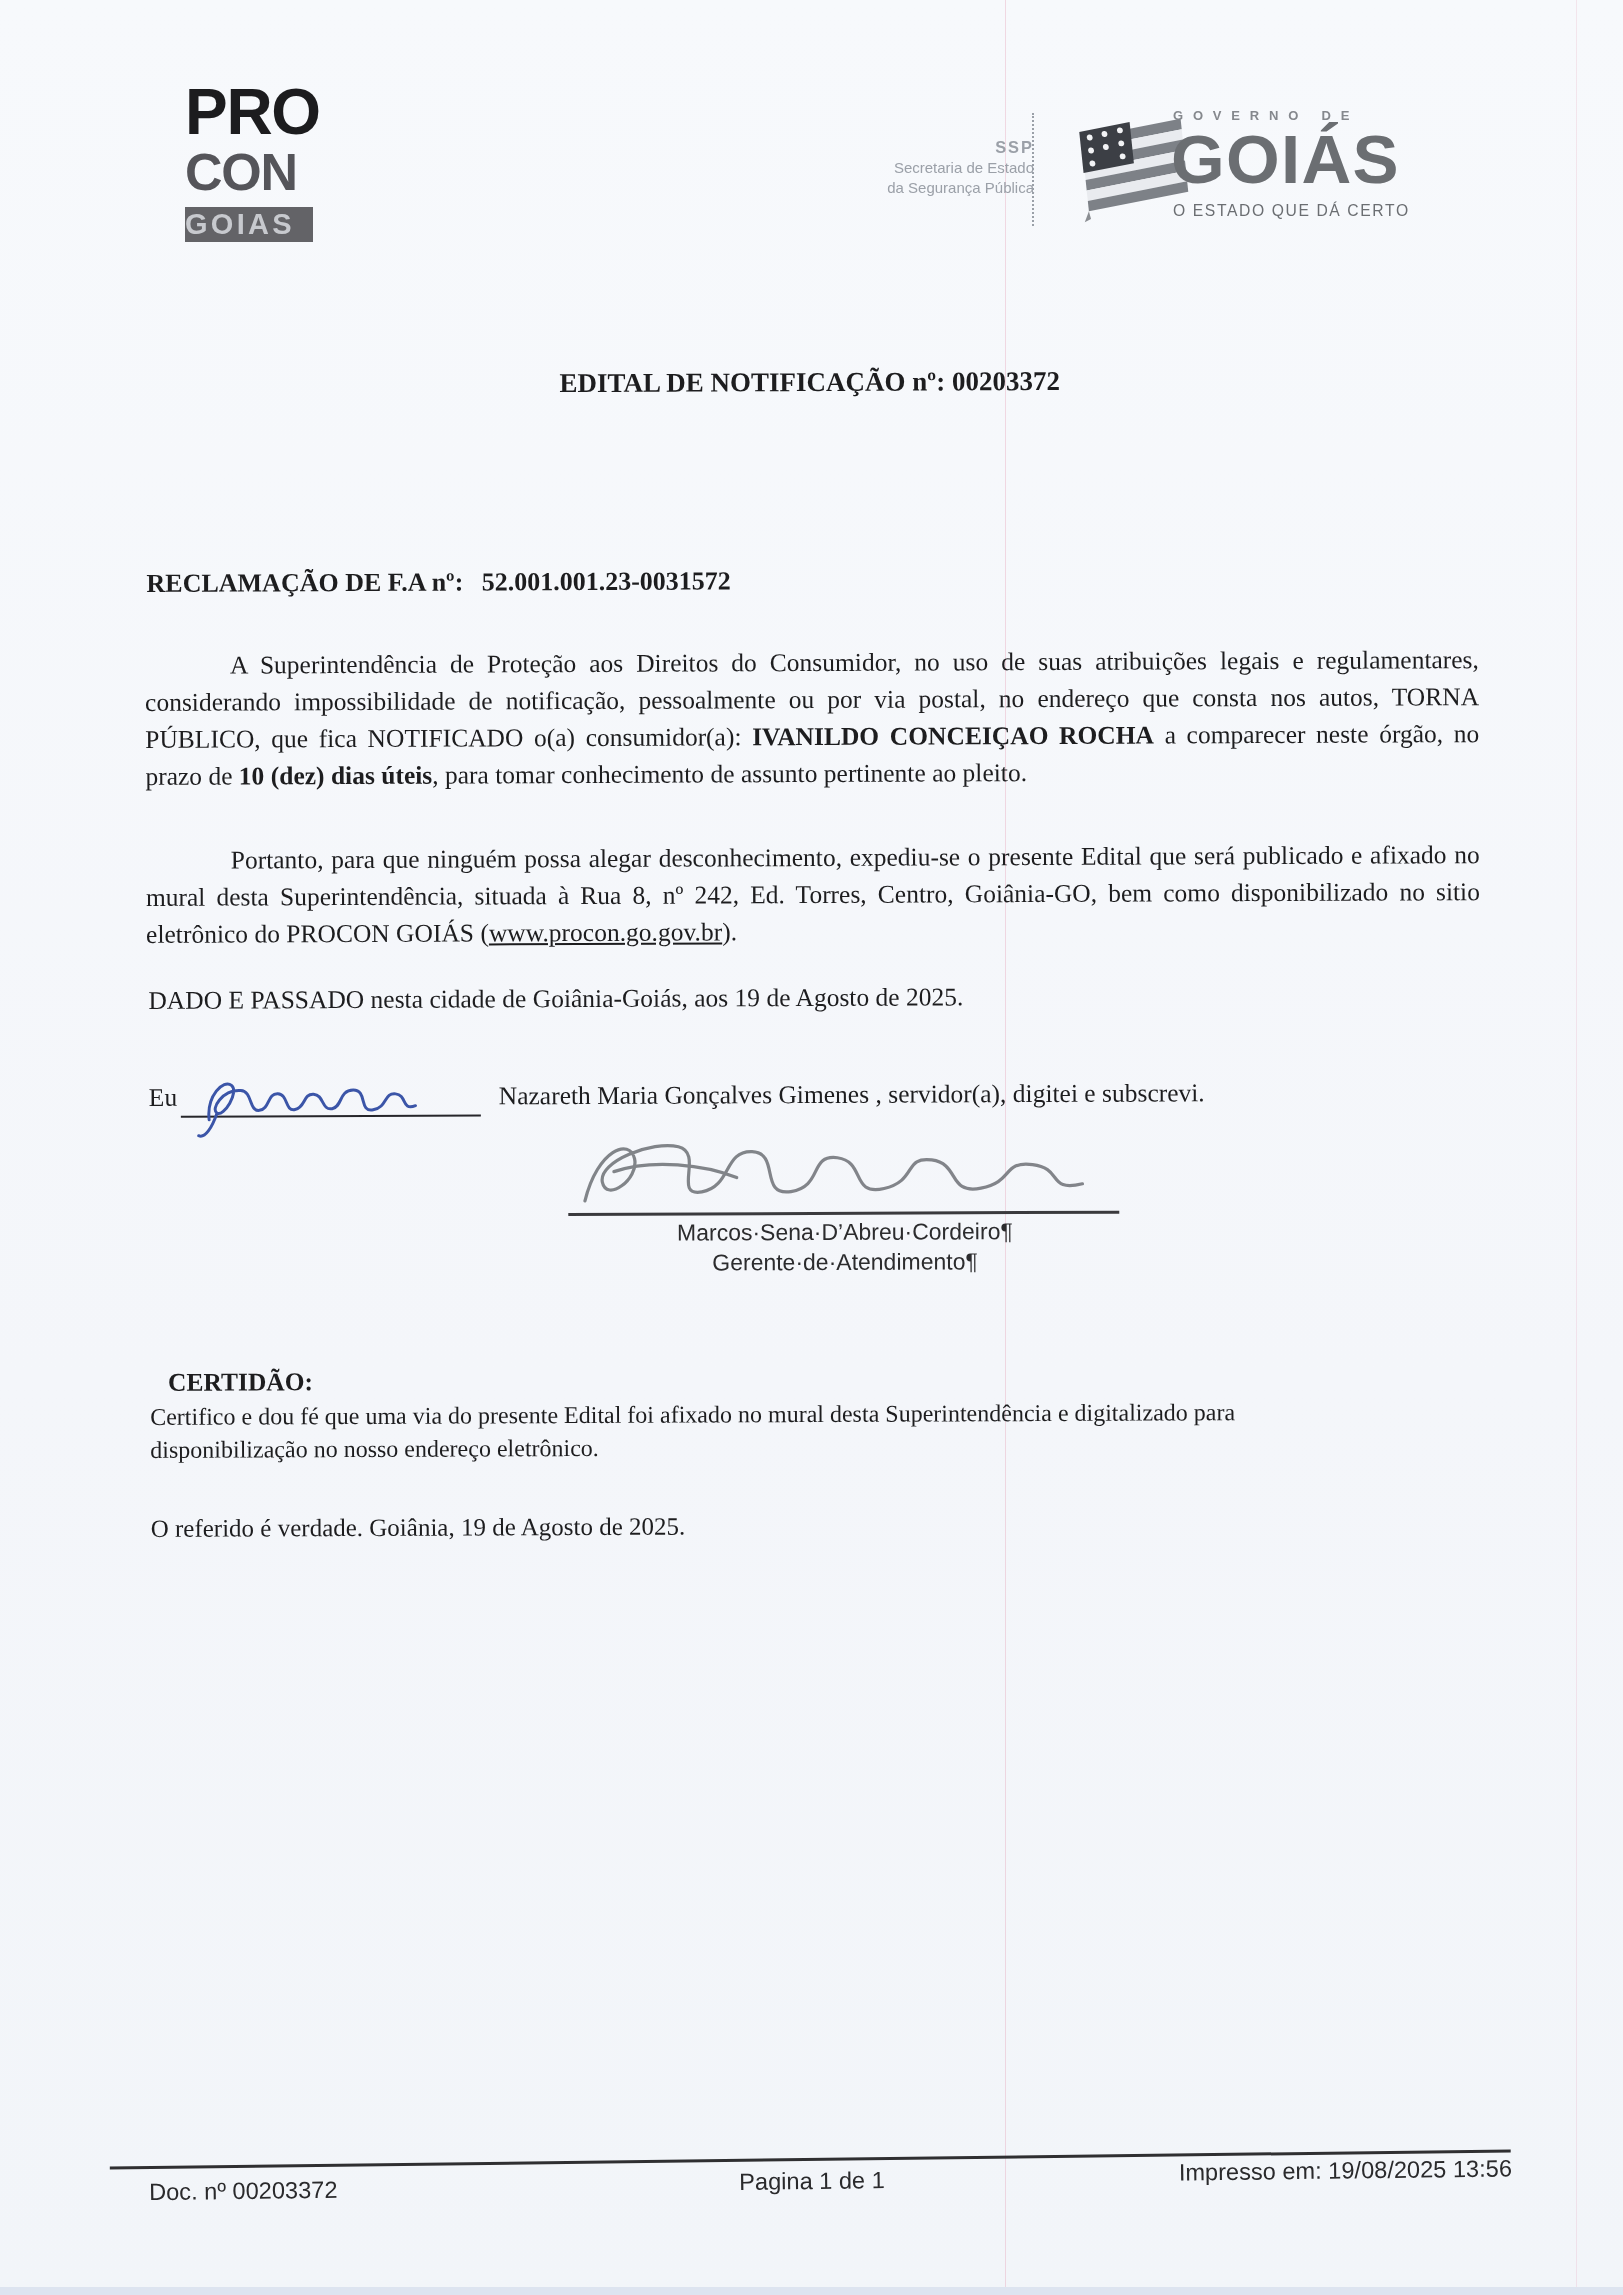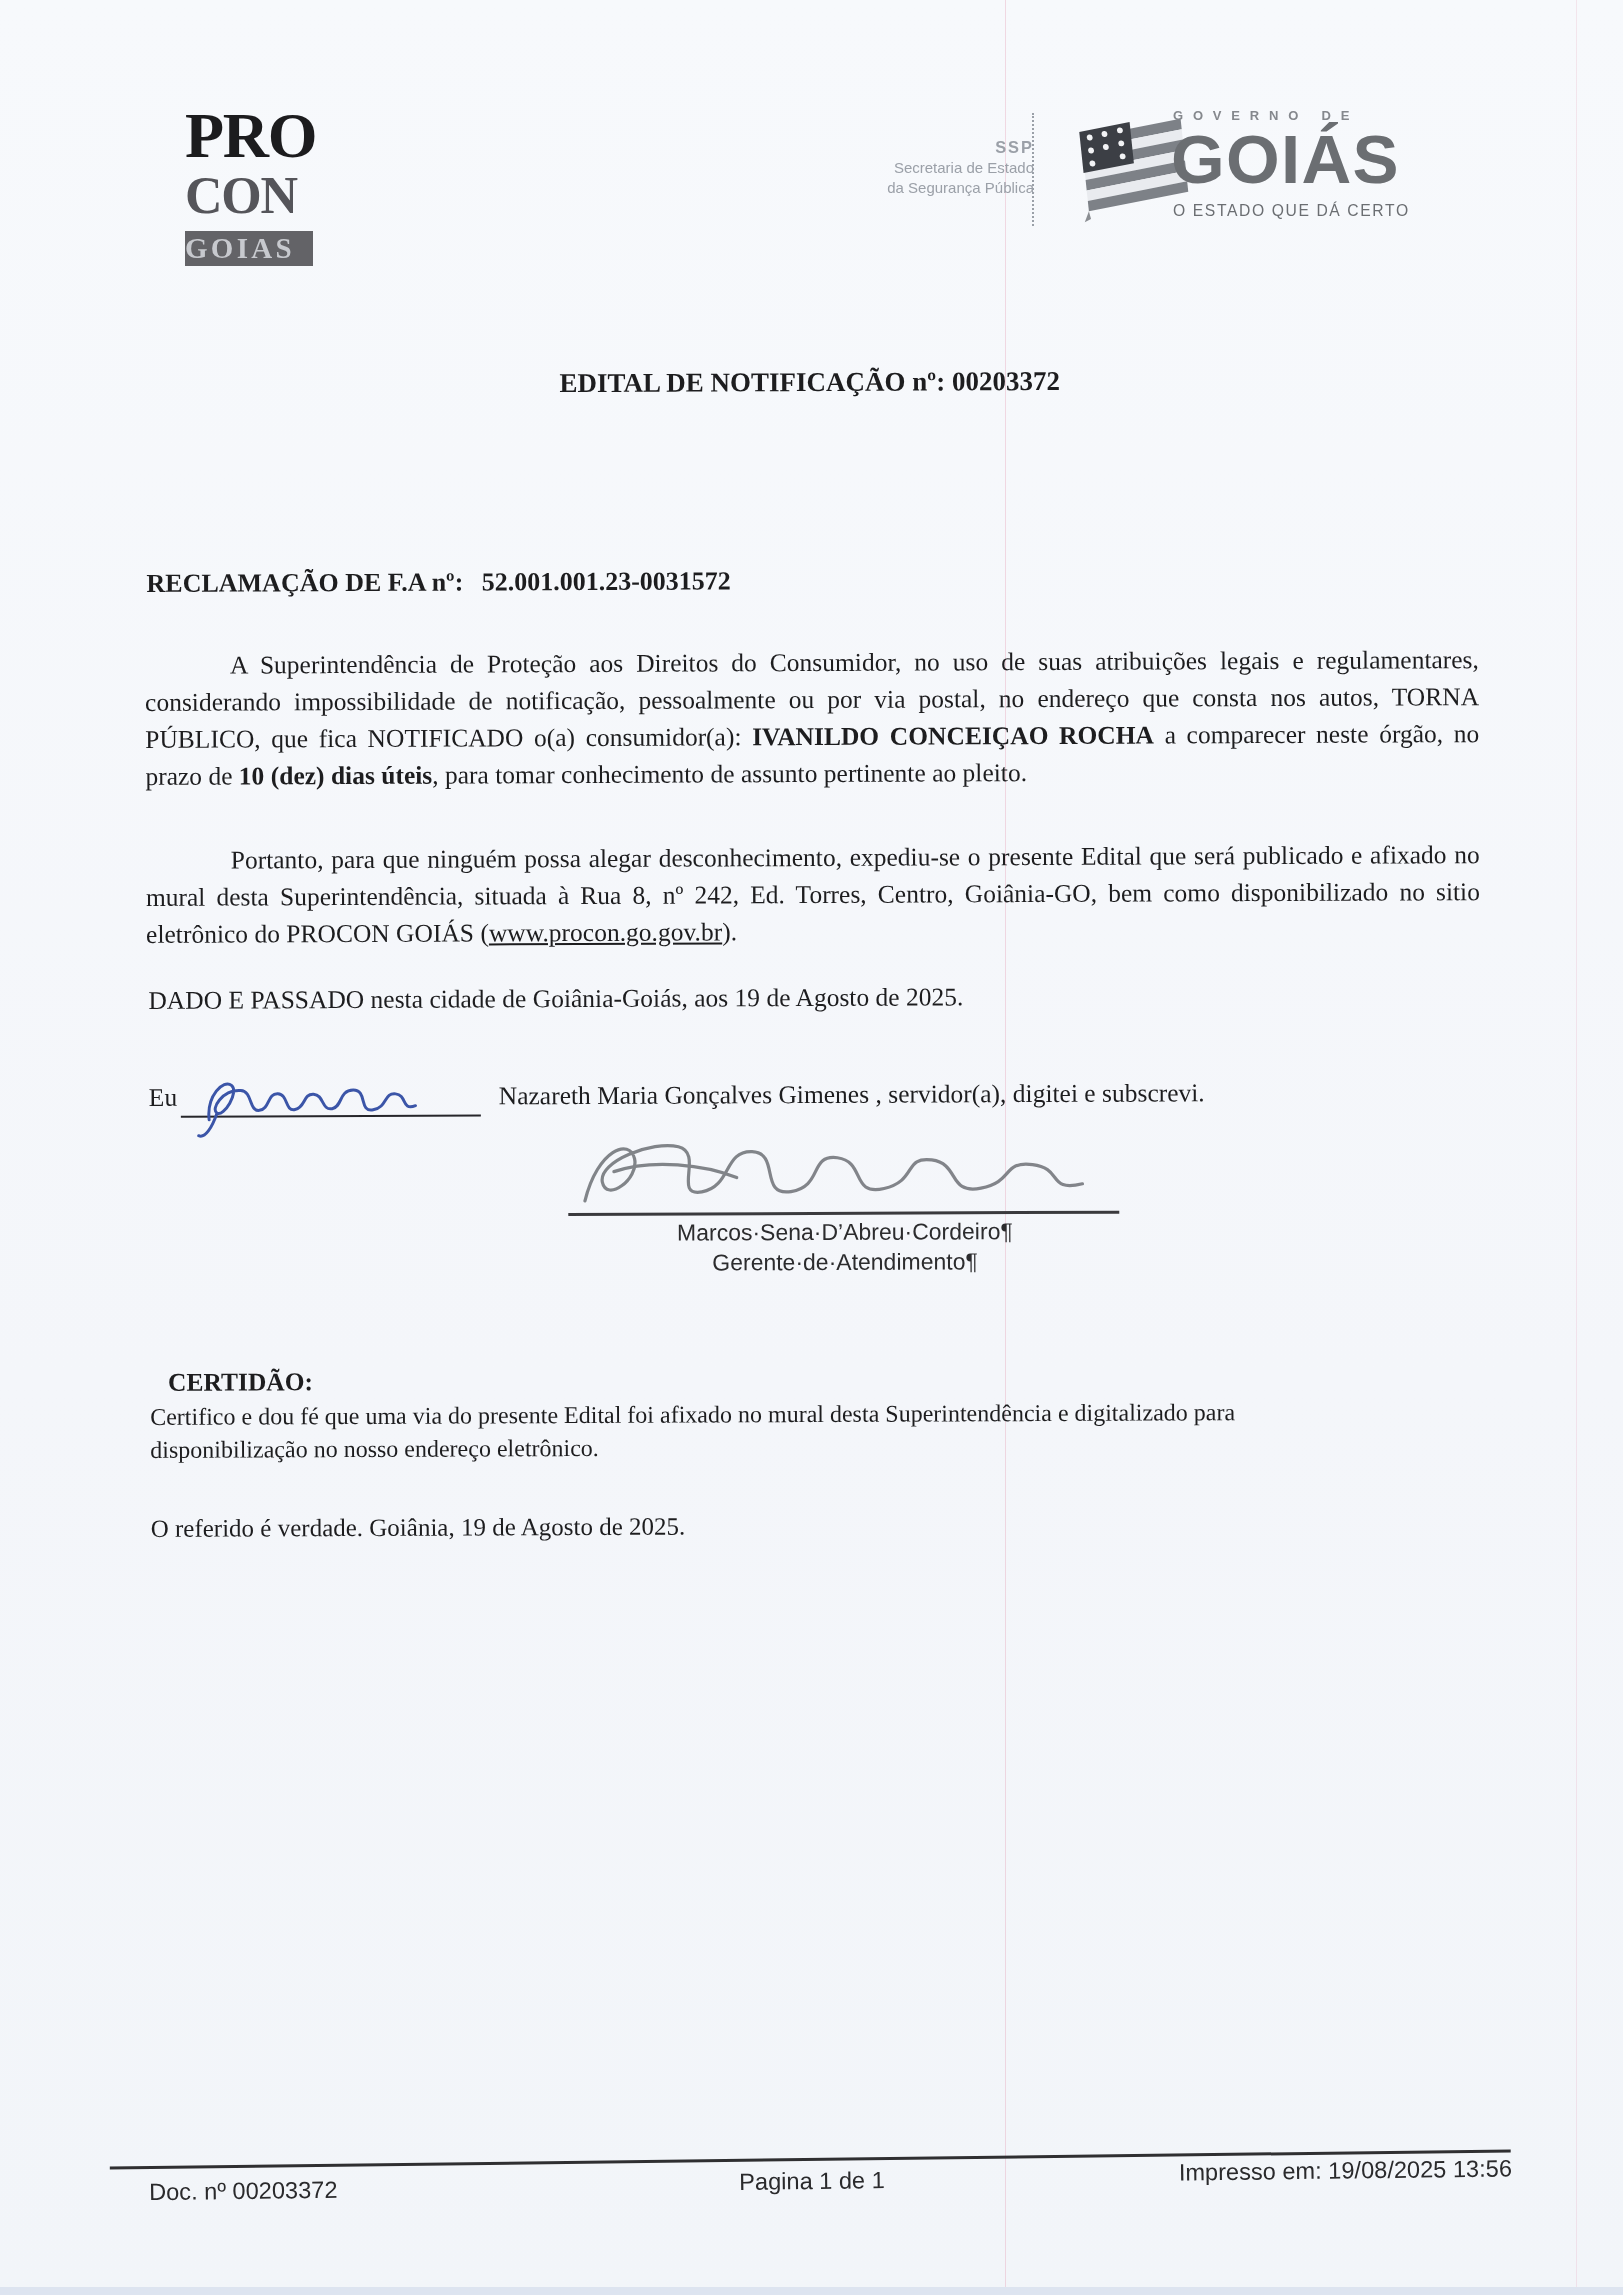--- a/index.html
+++ b/index.html
@@ -8,21 +8,21 @@
     width:1623px;height:2295px;
     background:linear-gradient(180deg,#f7f9fc 0%,#f4f6fa 60%,#f2f5f9 100%);
     overflow:hidden;
     font-family:"Liberation Serif", serif;
     color:#1d1d1f;
   }
   
   .scan-line-pink{position:absolute;top:0;height:100%;width:1.3px;background:rgba(226,140,166,.30);}
   .scan-bottom-edge{position:absolute;left:0;bottom:0;width:100%;height:8.5px;background:#dde4f0;}
   
-  .procon-logo{position:absolute;left:185px;top:106px;width:131px;font-family:Liberation Serif, serif;}
+  .procon-logo{position:absolute;left:185px;top:82px;width:131px;font-family:Liberation Sans, sans-serif;}
   .procon-line1{font-weight:900;font-size:64px;line-height:60px;letter-spacing:-1.3px;color:#1c1c1e;}
   .procon-line2{font-weight:900;font-size:52px;line-height:60px;letter-spacing:-1.3px;color:#55555a;}
   .procon-band{margin-top:5.2px;background:#636367;color:#c7c9ce;font-weight:700;font-size:29px;
     line-height:35px;text-align:left;letter-spacing:3.3px;width:128px;}
   .ssp-block{position:absolute;left:792px;top:137px;width:242px;text-align:right;
     font-family:"Liberation Sans",sans-serif;color:#9ba0a8;}
   .ssp-acronym{font-weight:700;font-size:16.4px;letter-spacing:2px;line-height:21px;}
   .ssp-line{font-size:15px;line-height:19.6px;}
   .header-divider{position:absolute;left:1032px;top:113px;height:113px;width:0;
     border-left:2px dotted #9aa0a8;}

